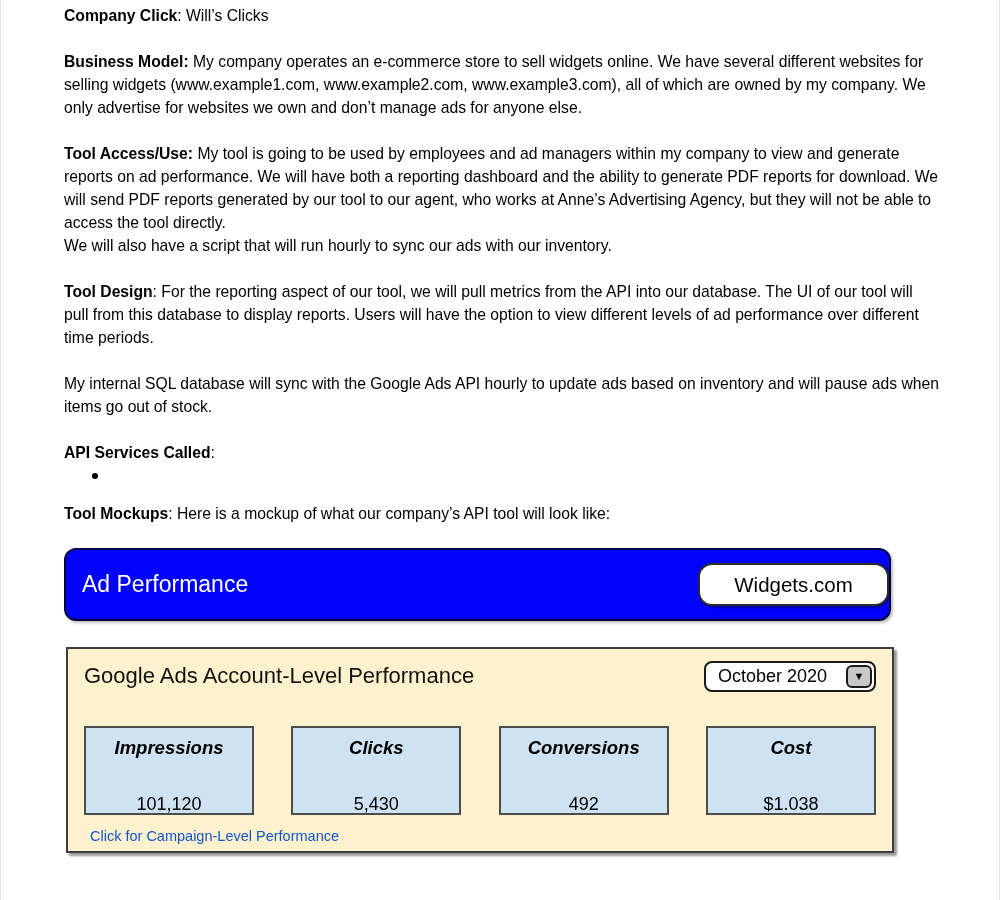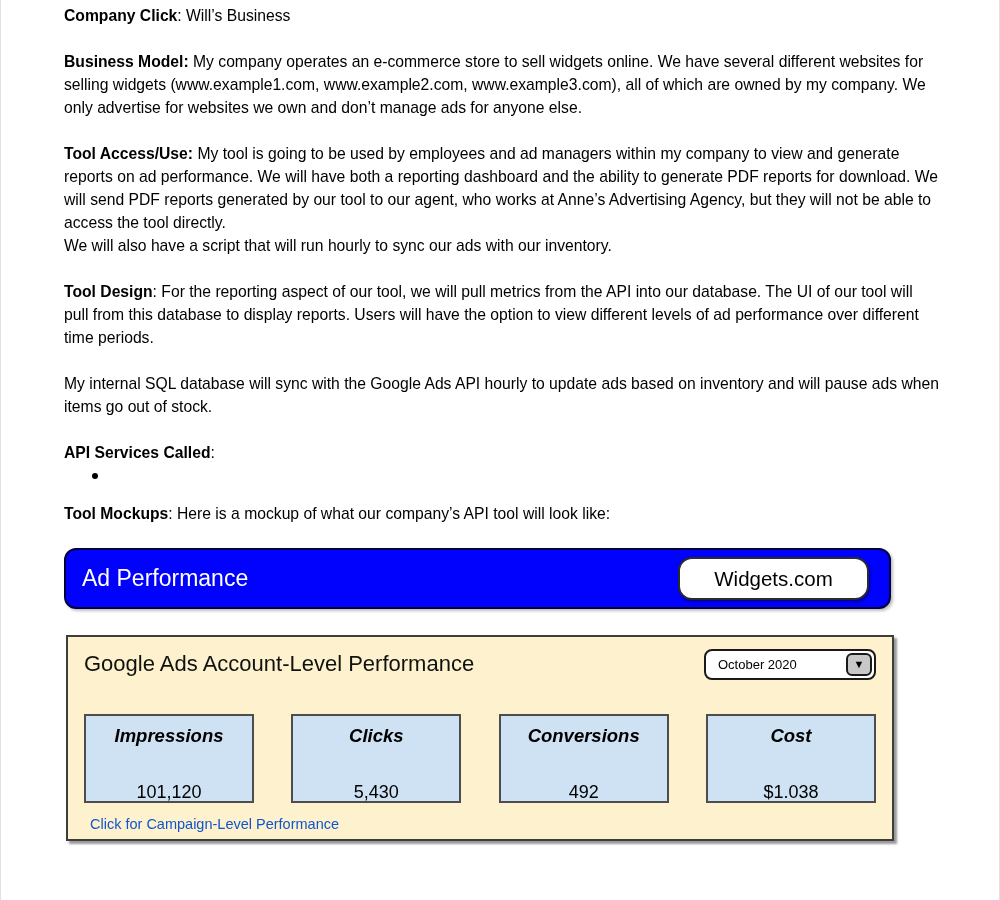--- a/index.html
+++ b/index.html
@@ -22,25 +22,25 @@
     color:var(--link,#1155cc); text-decoration:underline; cursor:pointer;
   }
   .list { margin-bottom:23px; }
   .li { display:flex; }
   .bullet {
     width:6px; height:6px; background:#000; border-radius:50%;
     margin:9px 22px 0 28px; flex:none;
   }
   
   .banner {
-    margin:0 0 26px 63px; width:827px; height:61px;
+    margin:0 0 26px 63px; width:827px; height:73px;
     background:var(--banner-bg,#0101fe);
     border:2px solid #000040; border-radius:12px;
     display:flex; align-items:center; justify-content:space-between;
-    padding:0 20px 0 16px; box-shadow:2px 2px 3px #bfbfbf;
+    padding:0 0 0 16px; box-shadow:2px 2px 3px #bfbfbf;
   }
   .banner-title { color:#fff; font-size:23px; }
   .site-btn {
     width:191px; height:43px; background:#fff;
     border:2px solid #2b2b2b; border-radius:14px;
     font-family:inherit; font-size:20.5px; color:#000;
     box-shadow:1px 2px 2px rgba(0,0,0,0.35); cursor:pointer;
   }
   
   .panel {
@@ -50,21 +50,21 @@
     padding:11px 16px 0 16px;
   }
   .panel-head { display:flex; justify-content:space-between; align-items:center; height:32px; }
   .panel-title { font-size:22px; color:#111; }
   .dropdown {
     width:172px; height:31px; background:#fff;
     border:2px solid #1a1a1a; border-radius:8px;
     display:flex; align-items:center; justify-content:space-between;
     padding:0 2px 0 12px; cursor:pointer;
   }
-  .dd-value { font-size:13px; }
+  .dd-value { font-size:18px; }
   .dd-btn {
     width:26px; height:23px; background:#c8c8c8;
     border:2px solid #1a1a1a; border-radius:6px;
     display:flex; align-items:center; justify-content:center; cursor:pointer;
   }
   .dd-arrow { font-size:11px; line-height:1; }
   .cards { display:flex; justify-content:space-between; margin-top:34px; }
   .card {
     width:170px; height:89px; background:var(--card-bg,#cfe2f3);
     border:2px solid #4d4d4d; text-align:center;
@@ -77,21 +77,21 @@
   }
 </style>
 </head>
 <body>
 
 <div class="page">
 
   <div class="doc">
 
     <div class="para">
-      <b>Company Click</b><span>: Will’s Business</span>
+      <b>Company Click</b><span>: Will’s Clicks</span>
     </div>
 
     <div class="para">
       <b>Business Model:</b><span> My company operates an e-commerce store to sell widgets online. We have several different websites for selling widgets (www.example1.com, www.example2.com, www.example3.com), all of which are owned by my company. We only advertise for websites we own and don’t manage ads for anyone else.</span>
     </div>
 
     <div class="para">
       <b>Tool Access/Use:</b><span> My tool is going to be used by employees and ad managers within my company to view and generate reports on ad performance. We will have both a reporting dashboard and the ability to generate PDF reports for download. We will send PDF reports generated by our tool to our agent, who works at Anne’s Advertising Agency, but they will not be able to access the tool directly.</span><span class="block">We will also have a script that will run hourly to sync our ads with our inventory.</span>
     </div>
 

